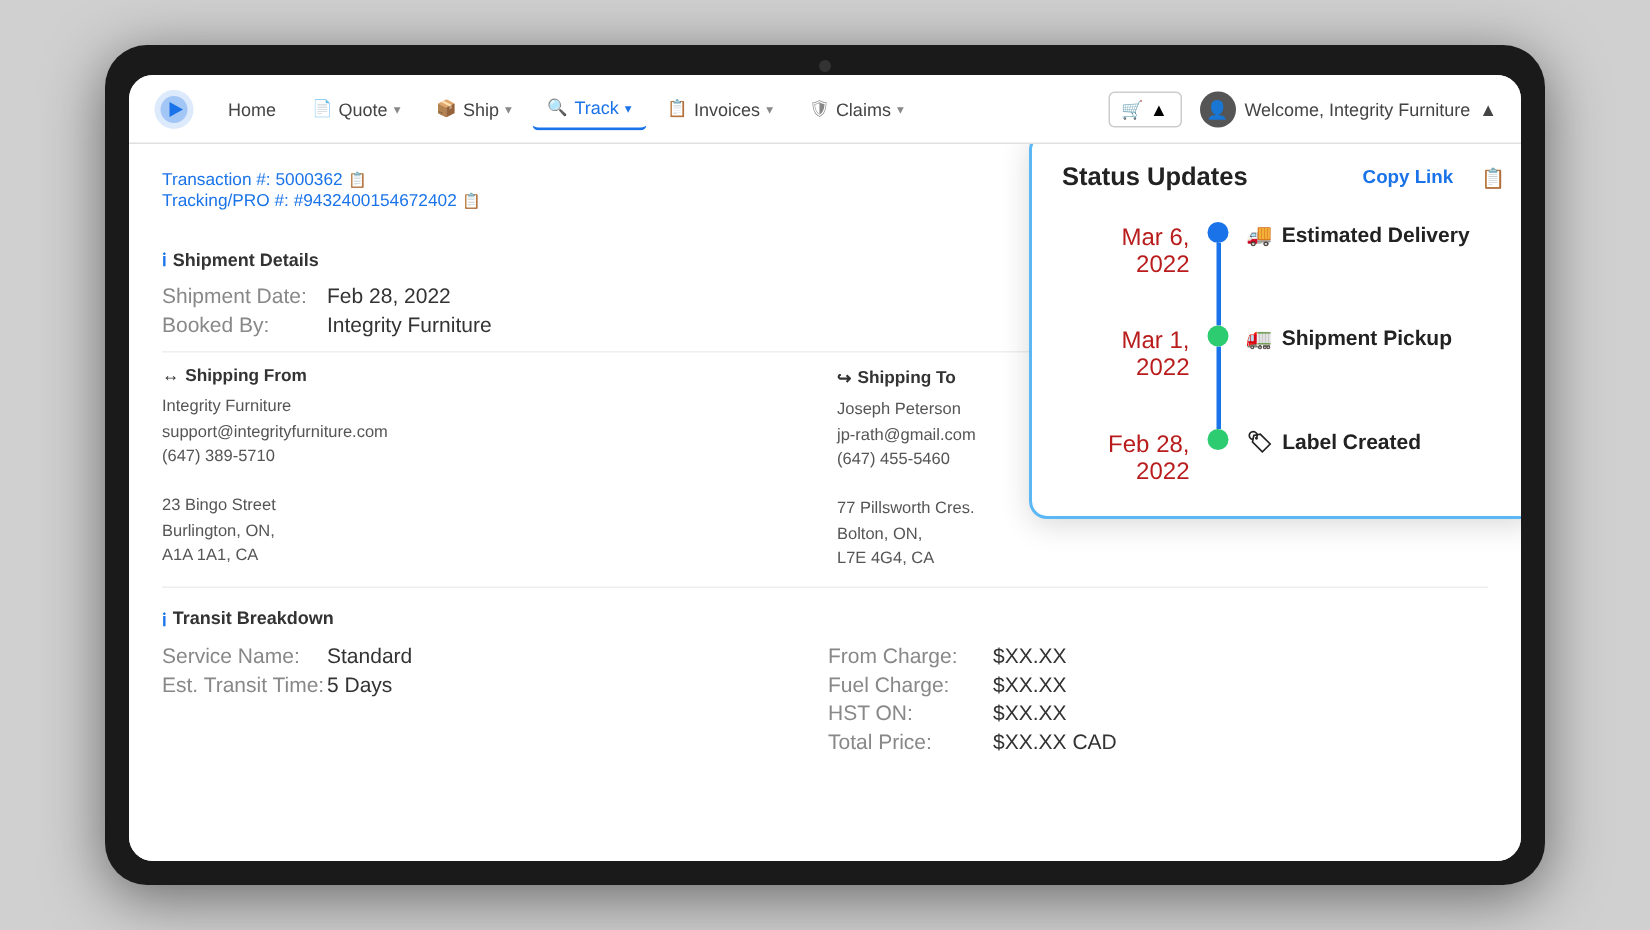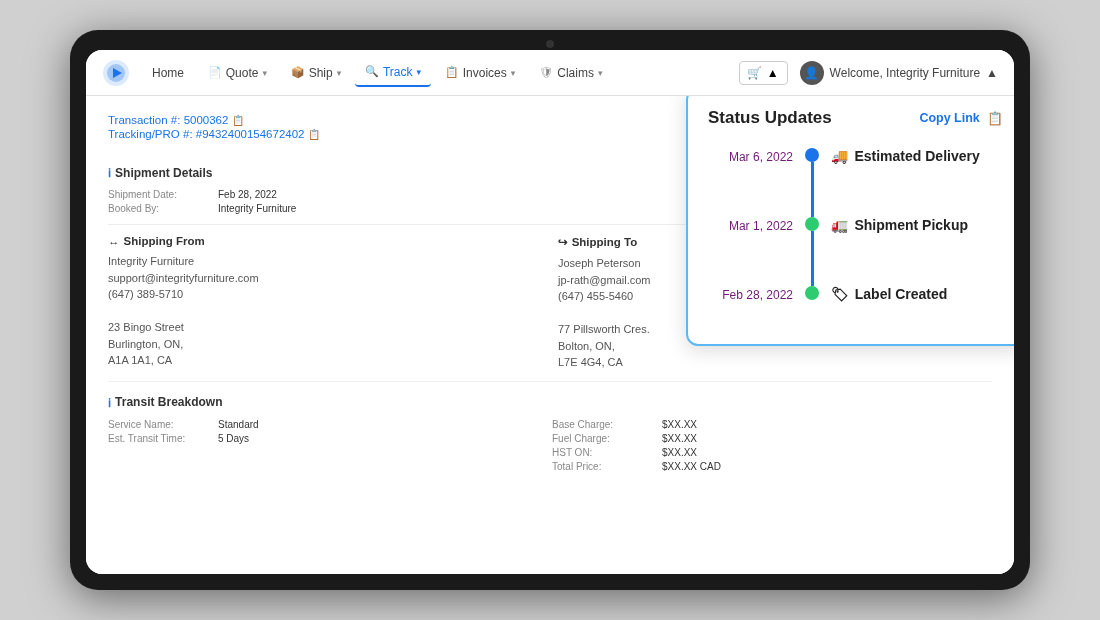--- a/index.html
+++ b/index.html
@@ -210,21 +210,21 @@
       margin-top: 12px;
     }
 
     .info-icon {
       color: #1a73e8;
       font-size: 12px;
     }
 
     .detail-row {
       display: flex;
-      font-size: 10px;
+      font-size: 14px;
       margin-bottom: 3px;
     }
 
     .detail-label {
       color: #888;
       width: 110px;
       flex-shrink: 0;
     }
 
     .detail-value {
@@ -292,21 +292,21 @@
 
     .status-panel-title {
       font-size: 17px;
       font-weight: 700;
       color: #222;
     }
 
     .copy-link-btn {
       display: flex;
       align-items: center;
-      gap: 8px;
+      gap: 19px;
       color: #1a73e8;
       font-size: 12.5px;
       font-weight: 600;
       cursor: pointer;
       border: none;
       background: none;
       text-align: center;
     }
 
     .timeline {
@@ -317,22 +317,22 @@
 
     .timeline-item {
       display: flex;
       align-items: flex-start;
       gap: 12px;
       position: relative;
     }
 
     .timeline-date {
       width: 85px;
-      font-size: 12px;
-      color: #701a75;
+      font-size: 16px;
+      color: #b91c1c;
       padding-top: 2px;
       flex-shrink: 0;
       text-align: right;
     }
 
     .timeline-connector {
       display: flex;
       flex-direction: column;
       align-items: center;
       flex-shrink: 0;
@@ -544,21 +544,21 @@
               <span class="detail-label">Service Name:</span>
               <span class="detail-value">Standard</span>
             </div>
             <div class="detail-row">
               <span class="detail-label">Est. Transit Time:</span>
               <span class="detail-value">5 Days</span>
             </div>
           </div>
           <div>
             <div class="detail-row">
-              <span class="detail-label">Base Charge:</span>
+              <span class="detail-label">From Charge:</span>
               <span class="detail-value">$XX.XX</span>
             </div>
             <div class="detail-row">
               <span class="detail-label">Fuel Charge:</span>
               <span class="detail-value">$XX.XX</span>
             </div>
             <div class="detail-row">
               <span class="detail-label">HST ON:</span>
               <span class="detail-value">$XX.XX</span>
             </div>

